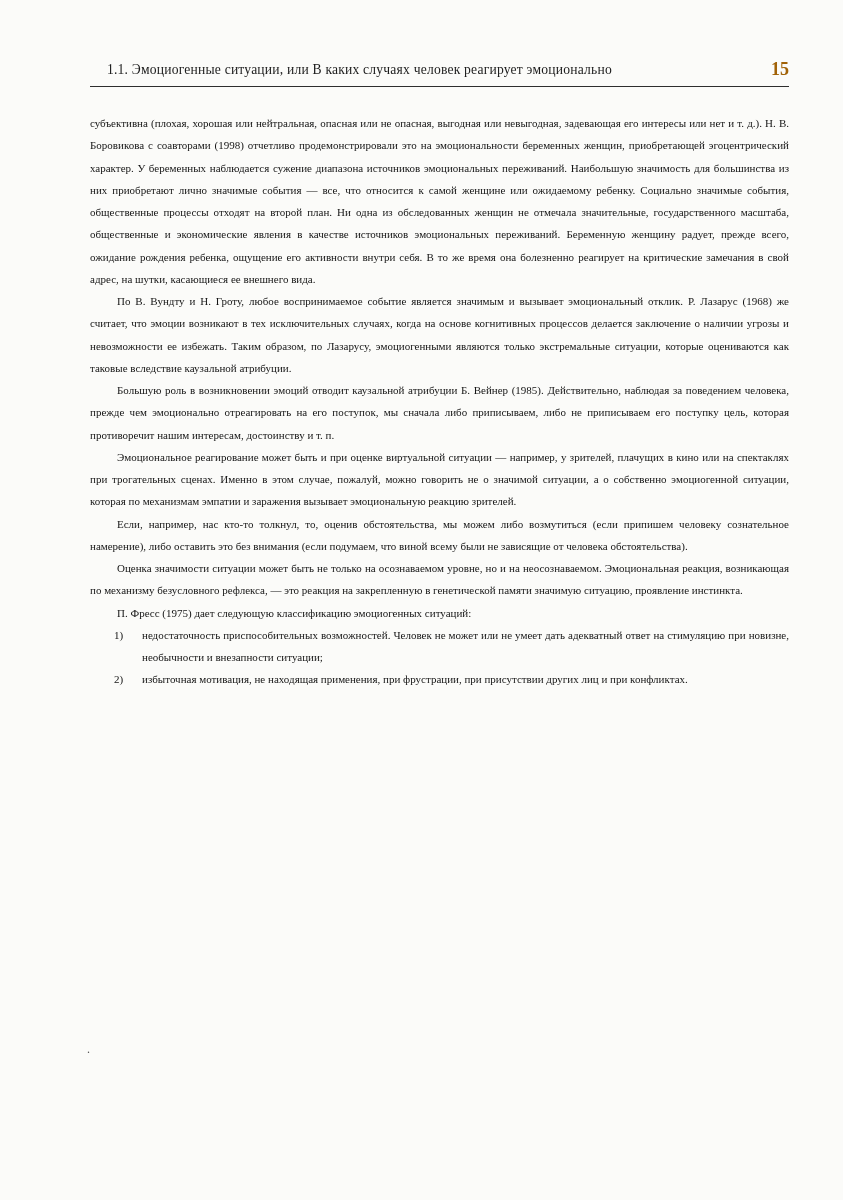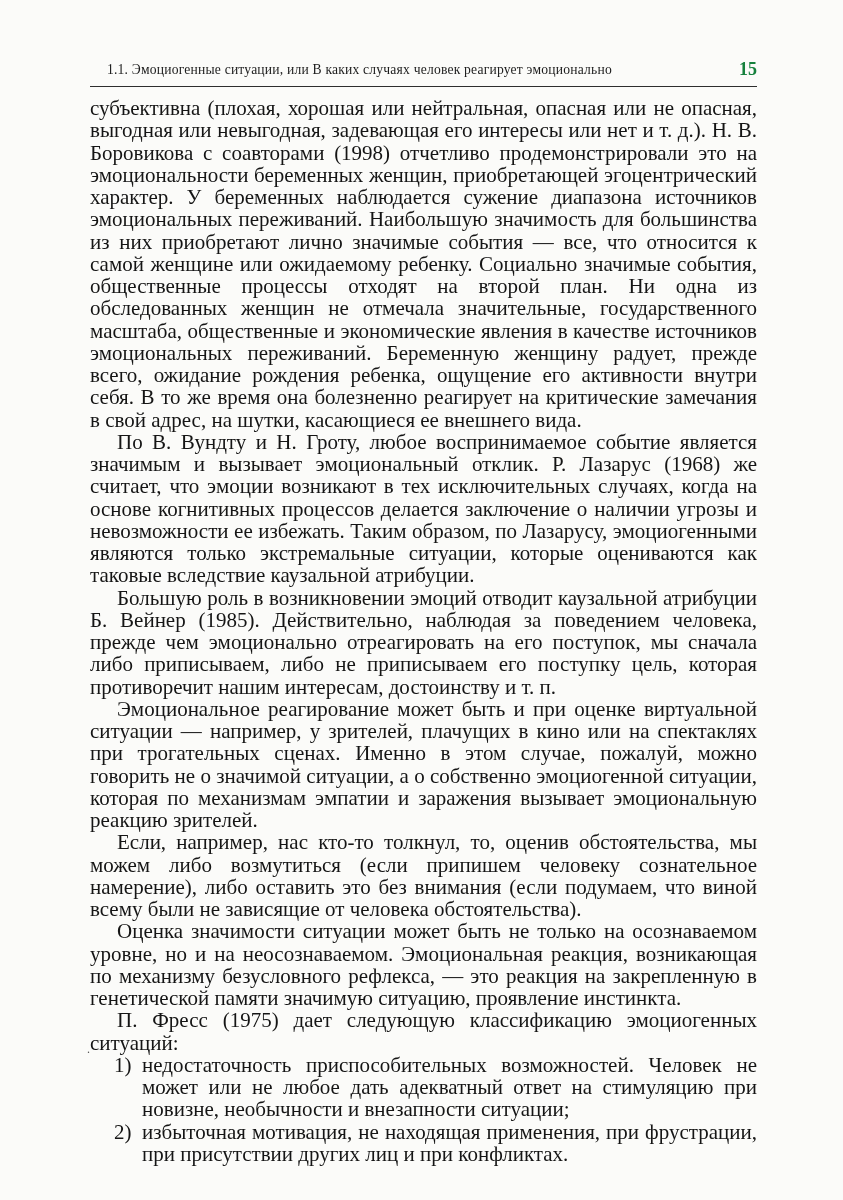--- a/index.html
+++ b/index.html
@@ -10,47 +10,47 @@
     background: #fbfbf9;
     color: #151515;
     font-family: "Liberation Serif", "DejaVu Serif", serif;
     overflow: hidden;
     position: relative;
   }
   .page {
     position: relative;
     width: 843px;
     height: 1200px;
-    padding: 60px 86px 40px 90px;
+    padding: 60px 54px 40px 90px;
   }
   .running-head {
     display: flex;
     justify-content: space-between;
     align-items: flex-end;
     padding-left: 17px;
   }
   .head-title {
     font-size: 13.6px;
     letter-spacing: 0.2px;
     color: #1c1c1c;
     white-space: nowrap;
   }
   .page-num {
     font-size: 18px;
     font-weight: bold;
-    color: #15803d;
+    color: #a16207;
     line-height: 1;
   }
   .rule {
     border-bottom: 1.6px solid #2e2e2e;
     margin-top: 8px;
   }
   .body-text {
-    margin-top: 10px;
-    font-size: 21px;
+    margin-top: 25px;
+    font-size: 11px;
     line-height: 22.25px;
     text-align: justify;
   }
   .body-text p {
     margin: 0;
     text-indent: 27px;
   }
   .body-text p.noindent { text-indent: 0; }
   .num-list {
     list-style: none;
@@ -93,21 +93,21 @@
     <p>По В. Вундту и Н. Гроту, любое воспринимаемое событие является значимым и вызывает эмоциональный отклик. Р. Лазарус (1968) же считает, что эмоции возникают в тех исключительных случаях, когда на основе когнитивных процессов делается заключение о наличии угрозы и невозможности ее избежать. Таким образом, по Лазарусу, эмоциогенными являются только экстремальные ситуации, которые оцениваются как таковые вследствие каузальной атрибуции.</p>
     <p>Большую роль в возникновении эмоций отводит каузальной атрибуции Б. Вейнер (1985). Действительно, наблюдая за поведением человека, прежде чем эмоционально отреагировать на его поступок, мы сначала либо приписываем, либо не приписываем его поступку цель, которая противоречит нашим интересам, достоинству и т. п.</p>
     <p>Эмоциональное реагирование может быть и при оценке виртуальной ситуации — например, у зрителей, плачущих в кино или на спектаклях при трогательных сценах. Именно в этом случае, пожалуй, можно говорить не о значимой ситуации, а о собственно эмоциогенной ситуации, которая по механизмам эмпатии и заражения вызывает эмоциональную реакцию зрителей.</p>
     <p>Если, например, нас кто-то толкнул, то, оценив обстоятельства, мы можем либо возмутиться (если припишем человеку сознательное намерение), либо оставить это без внимания (если подумаем, что виной всему были не зависящие от человека обстоятельства).</p>
     <p>Оценка значимости ситуации может быть не только на осознаваемом уровне, но и на неосознаваемом. Эмоциональная реакция, возникающая по механизму безусловного рефлекса, — это реакция на закрепленную в генетической памяти значимую ситуацию, проявление инстинкта.</p>
     <p>П. Фресс (1975) дает следующую классификацию эмоциогенных ситуаций:</p>
 
     <ol class="num-list">
       <li>
         <span class="marker">1)</span>
-        <span class="li-text">недостаточность приспособительных возможностей. Человек не может или не любое дать адекватный ответ на стимуляцию при новизне, необычности и внезапности ситуации;</span>
+        <span class="li-text">недостаточность приспособительных возможностей. Человек не может или не умеет дать адекватный ответ на стимуляцию при новизне, необычности и внезапности ситуации;</span>
       </li>
       <li>
         <span class="marker">2)</span>
         <span class="li-text">избыточная мотивация, не находящая применения, при фрустрации, при присутствии других лиц и при конфликтах.</span>
       </li>
     </ol>
 
   </main>
 
   <span class="margin-artifact">.</span>

